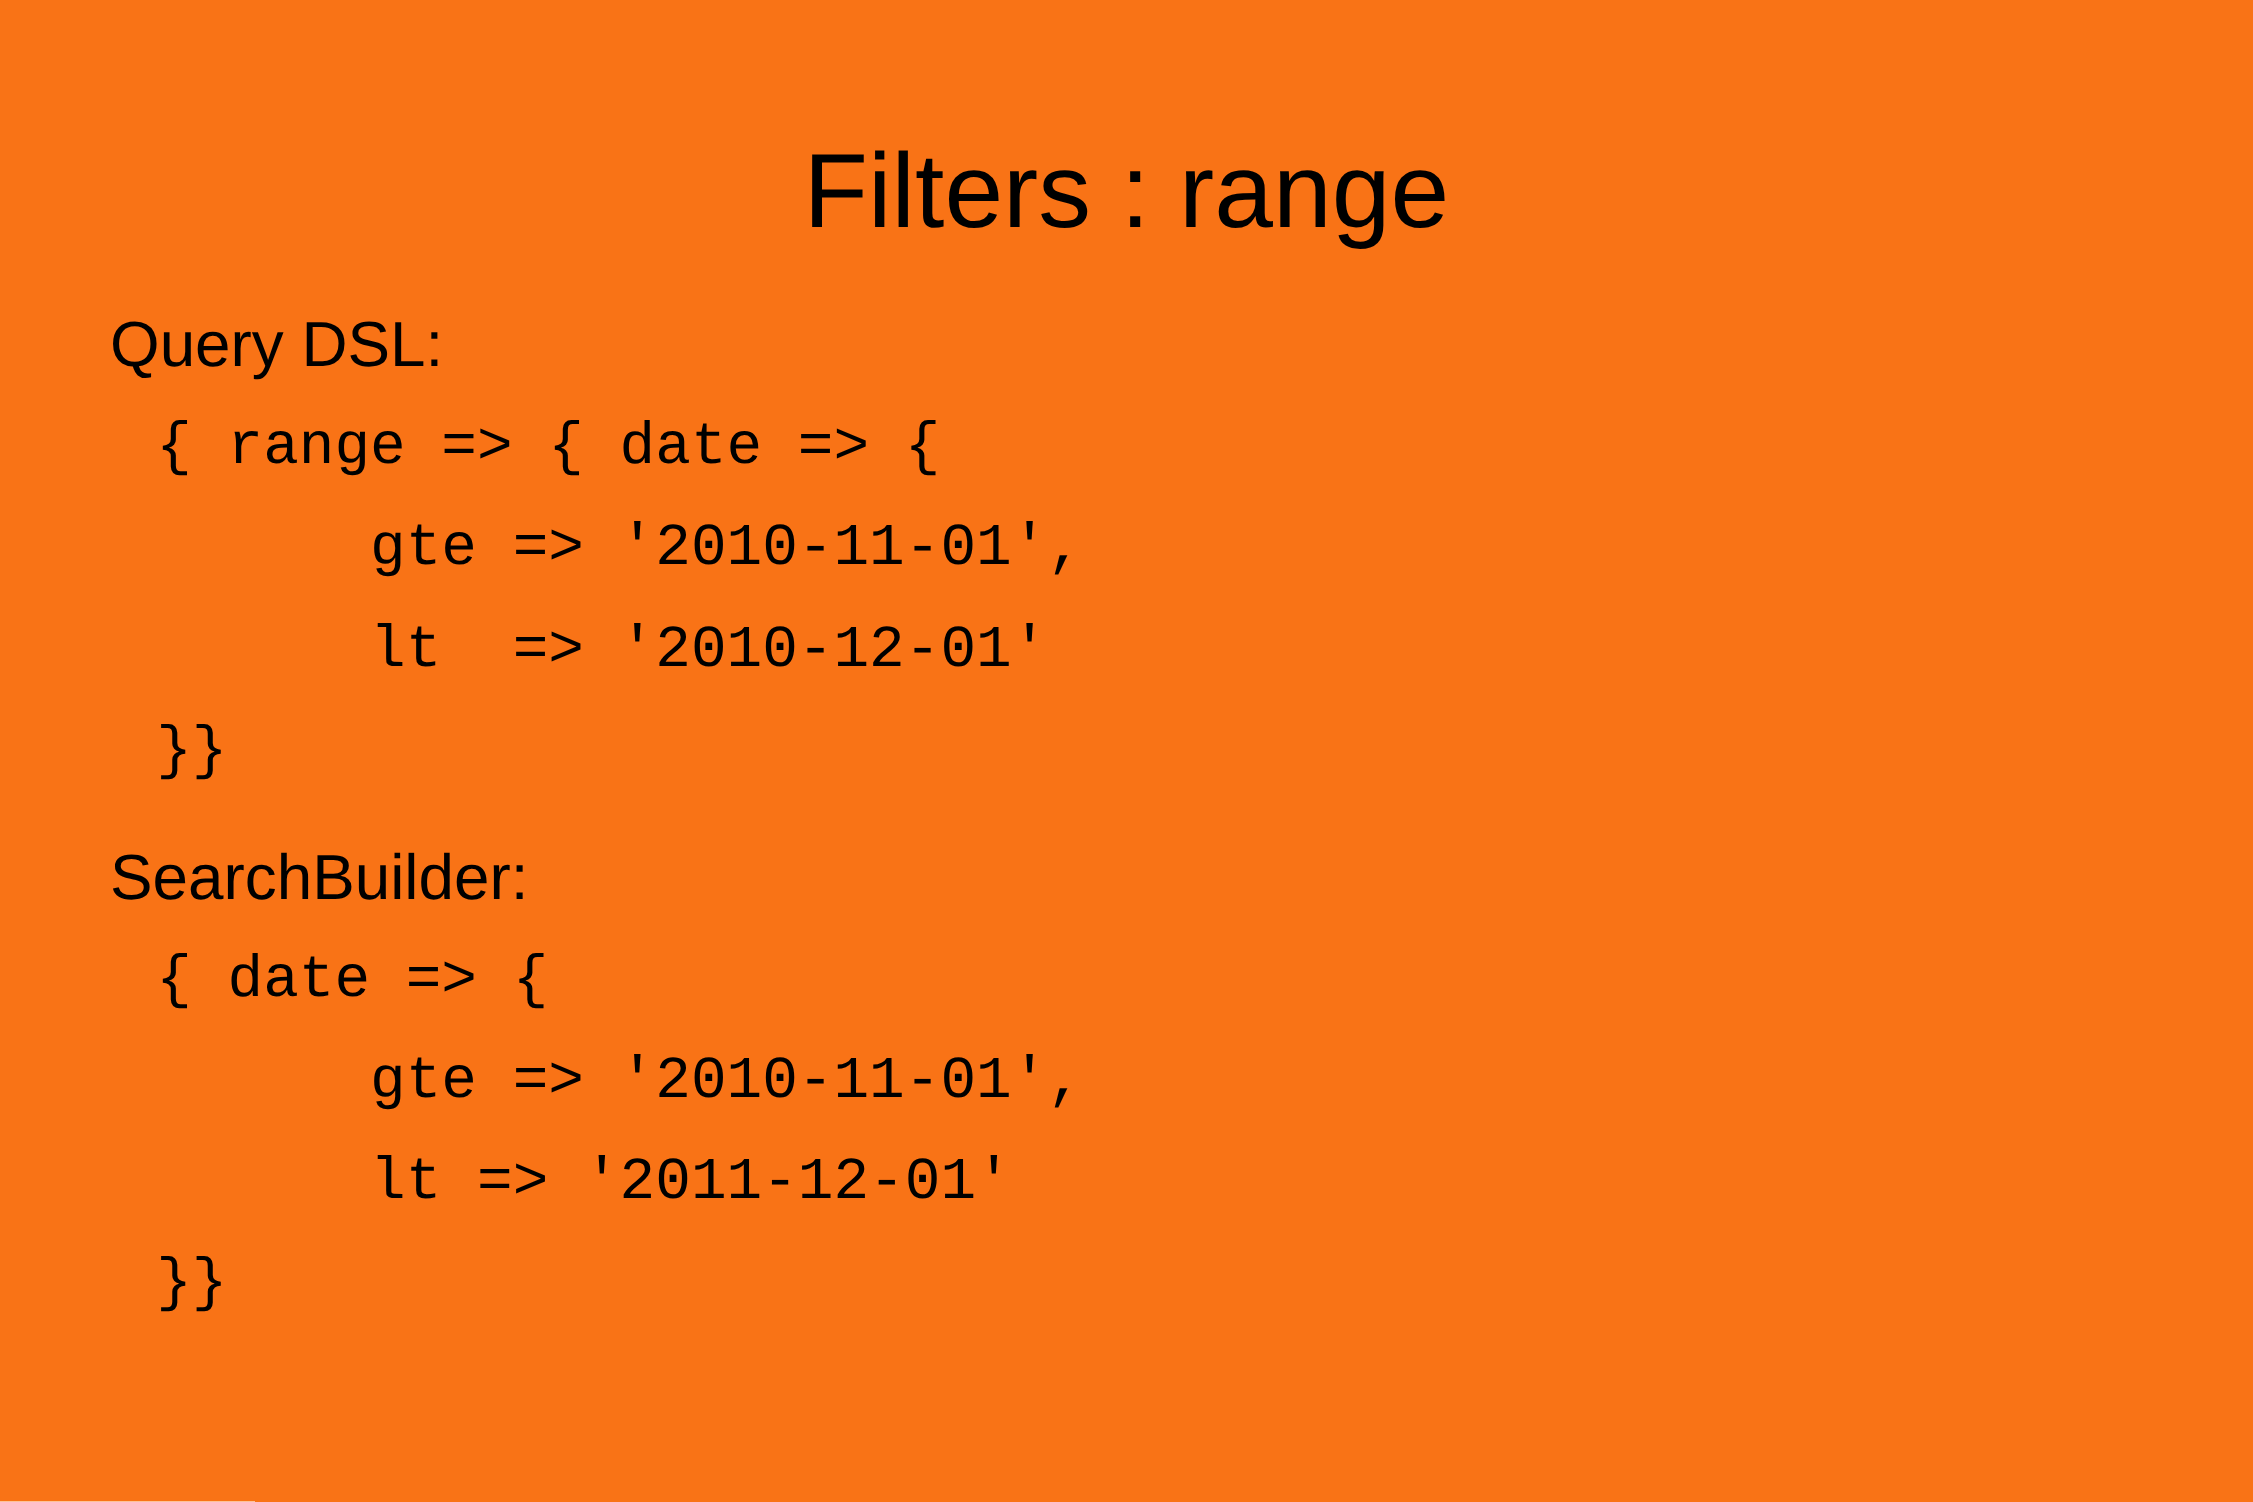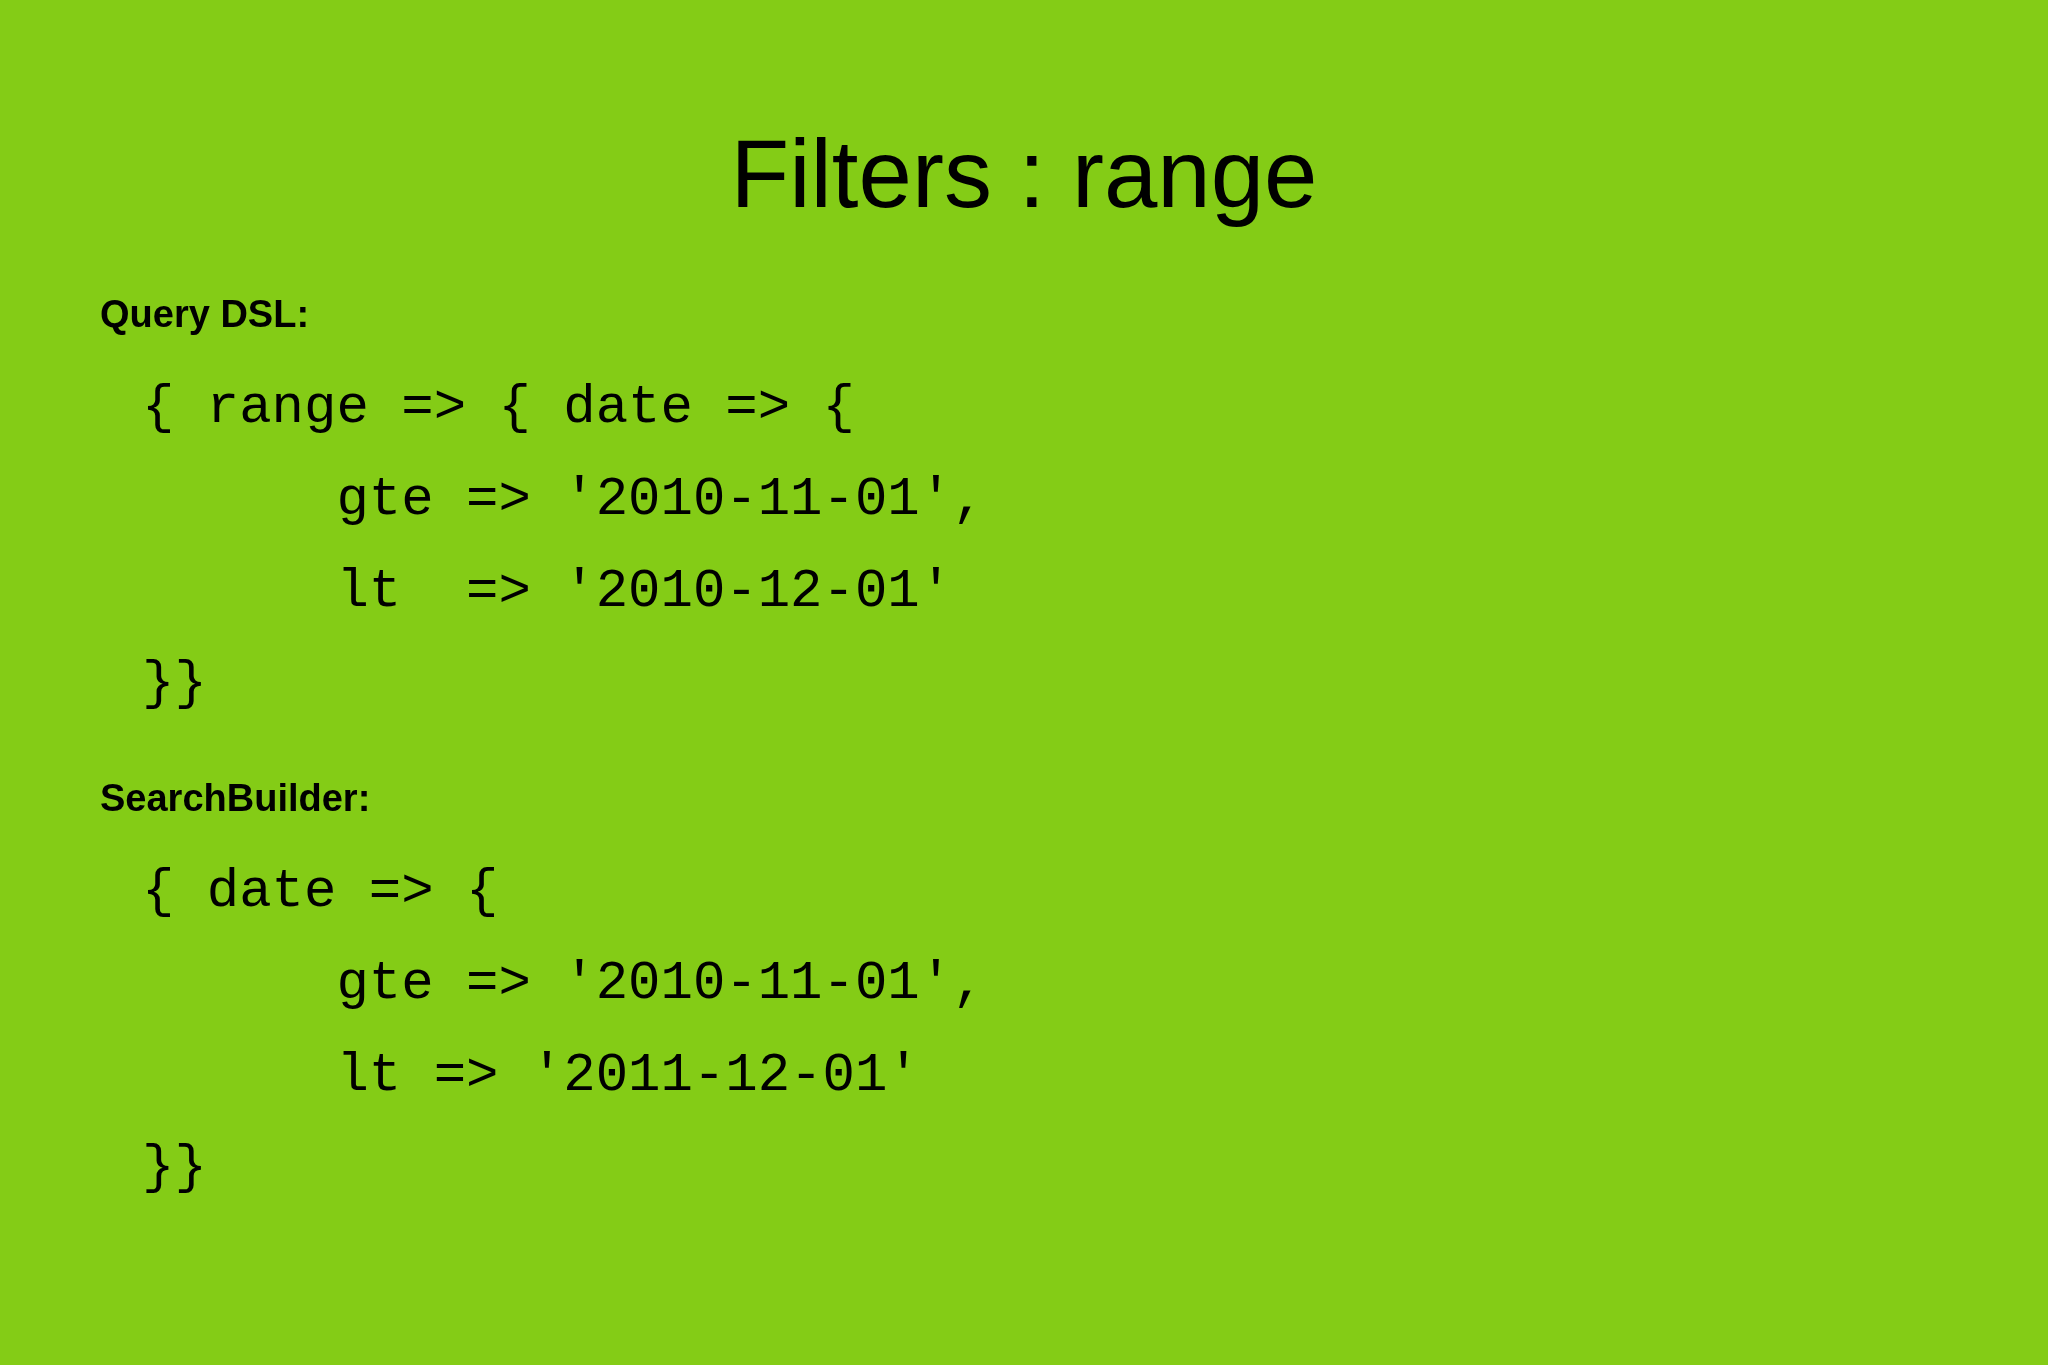--- a/index.html
+++ b/index.html
@@ -7,39 +7,39 @@
     padding: 0;
     background: #ffffff;
     width: 2048px;
     height: 1365px;
     overflow: hidden;
   }
   .slide {
     position: relative;
     width: 2048px;
     height: 1365px;
-    background: #84cc16;
+    background: #f97316;
     color: #000000;
     font-family: "Liberation Sans", sans-serif;
   }
   .slide-title {
     margin: 0;
     padding-top: 122px;
     text-align: center;
     font-size: 96px;
     font-weight: 400;
     line-height: 104px;
     color: #000000;
     letter-spacing: 0px;
   }
   .section-heading {
     margin: 16px;
     margin-left: 100px;
-    font-size: 38px;
-    font-weight: 700;
+    font-size: 58px;
+    font-weight: 400;
     line-height: 64px;
     color: #000000;
   }
   .section-heading.first {
     margin-top: 56px;
   }
   .section-heading.second {
     margin-top: 36px;
   }
   .code-block {

